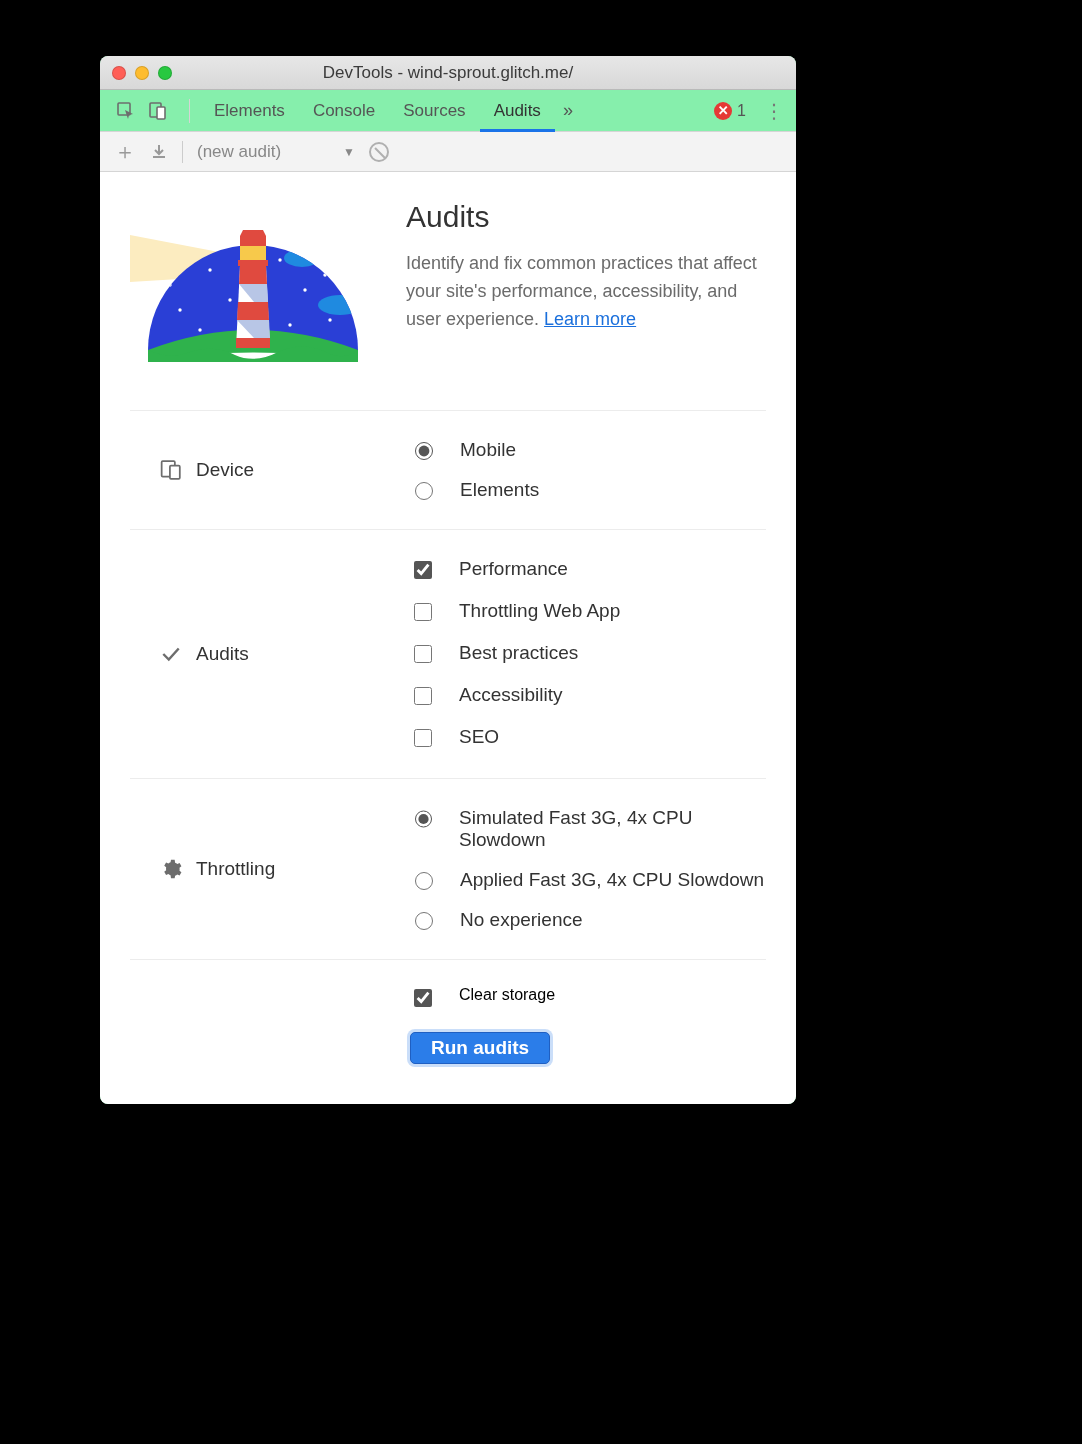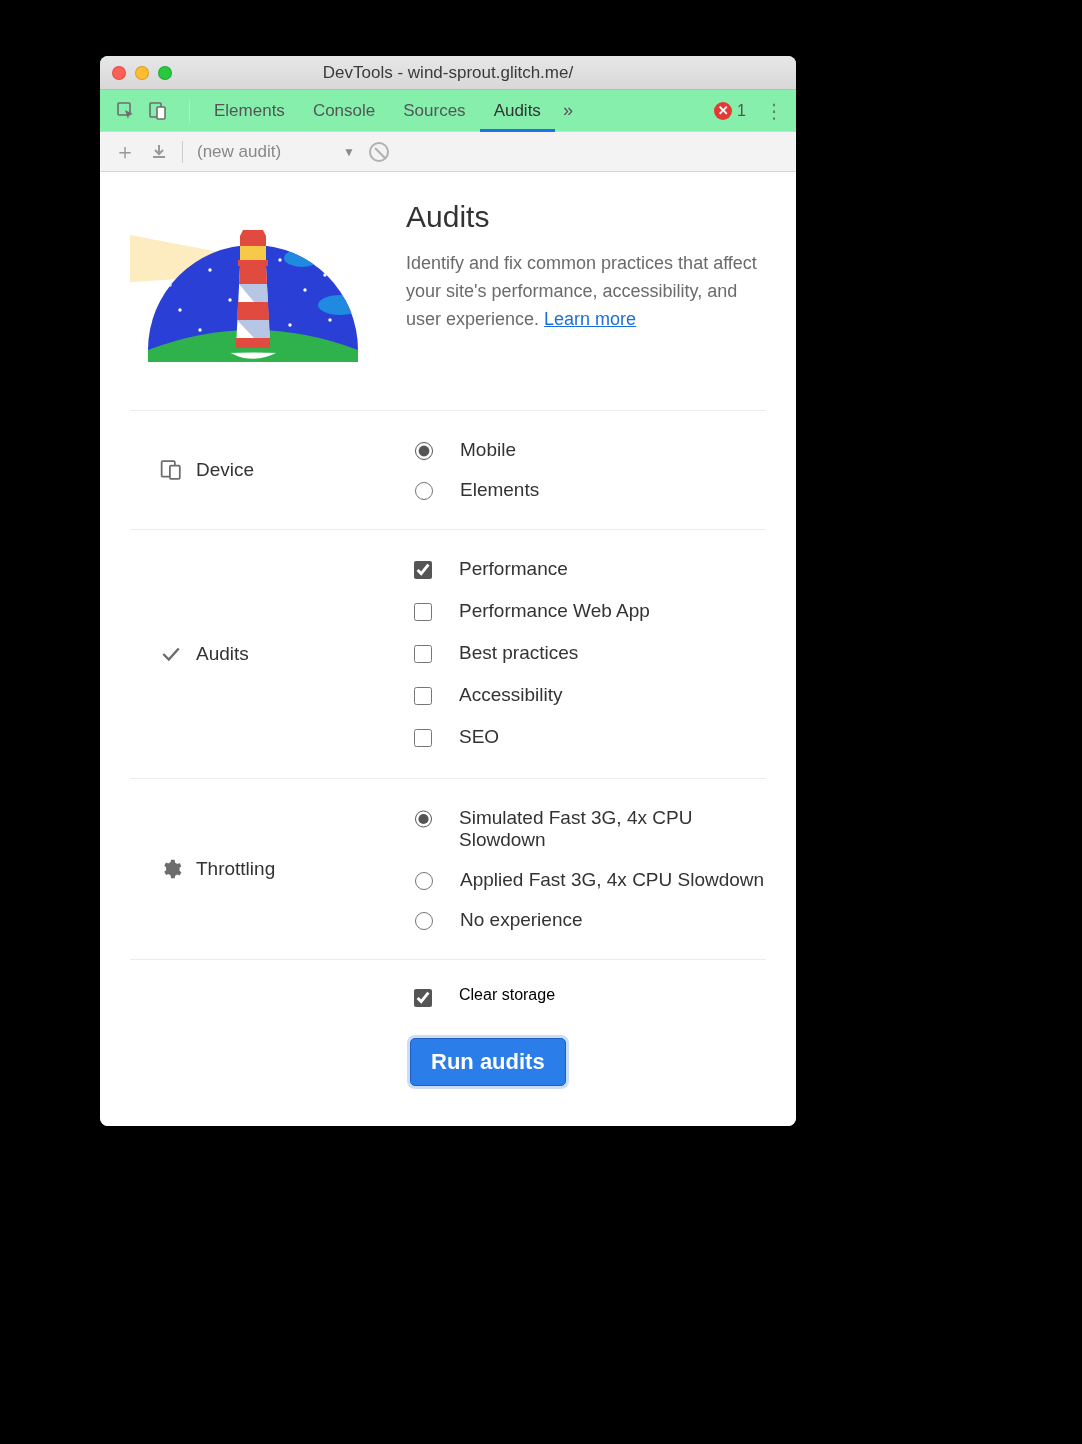--- a/index.html
+++ b/index.html
@@ -184,28 +184,28 @@
     color:#333;
   }
   .opt { display:flex; align-items:flex-start; gap:24px;}
   .opt input { width:18px; height:18px; accent-color:#555;}
   .footer {
     border-top:1px solid #ececec;
     padding-top: 26px;
     padding-left: 280px;
   }
   .runbtn {
-    margin-top: 28px;
+    margin-top: 22px;
     background:#2b7de9;
     color:#fff;
     border:1px solid #1f5fc2;
     border-radius:5px;
-    font-size:22px;
+    font-size:19px;
     font-weight:600;
-    padding:10px 20px;
+    padding:4px 20px;
     box-shadow: 0 0 0 3px rgba(43,125,233,0.25);
     cursor:pointer;
   }
   svg { display:block; }
 </style>
 </head>
 <body>
 
 <div class="window">
 
@@ -353,21 +353,21 @@
         </span>
         <span>Audits</span>
       </div>
       <div class="section-body">
         <label class="opt">
           <input type="checkbox" checked="" style="">
           <span>Performance</span>
         </label>
         <label class="opt">
           <input type="checkbox" style="">
-          <span>Performance Web App</span>
+          <span>Throttling Web App</span>
         </label>
         <label class="opt">
           <input type="checkbox" style="">
           <span>Best practices</span>
         </label>
         <label class="opt">
           <input type="checkbox" style="">
           <span>Accessibility</span>
         </label>
         <label class="opt">

